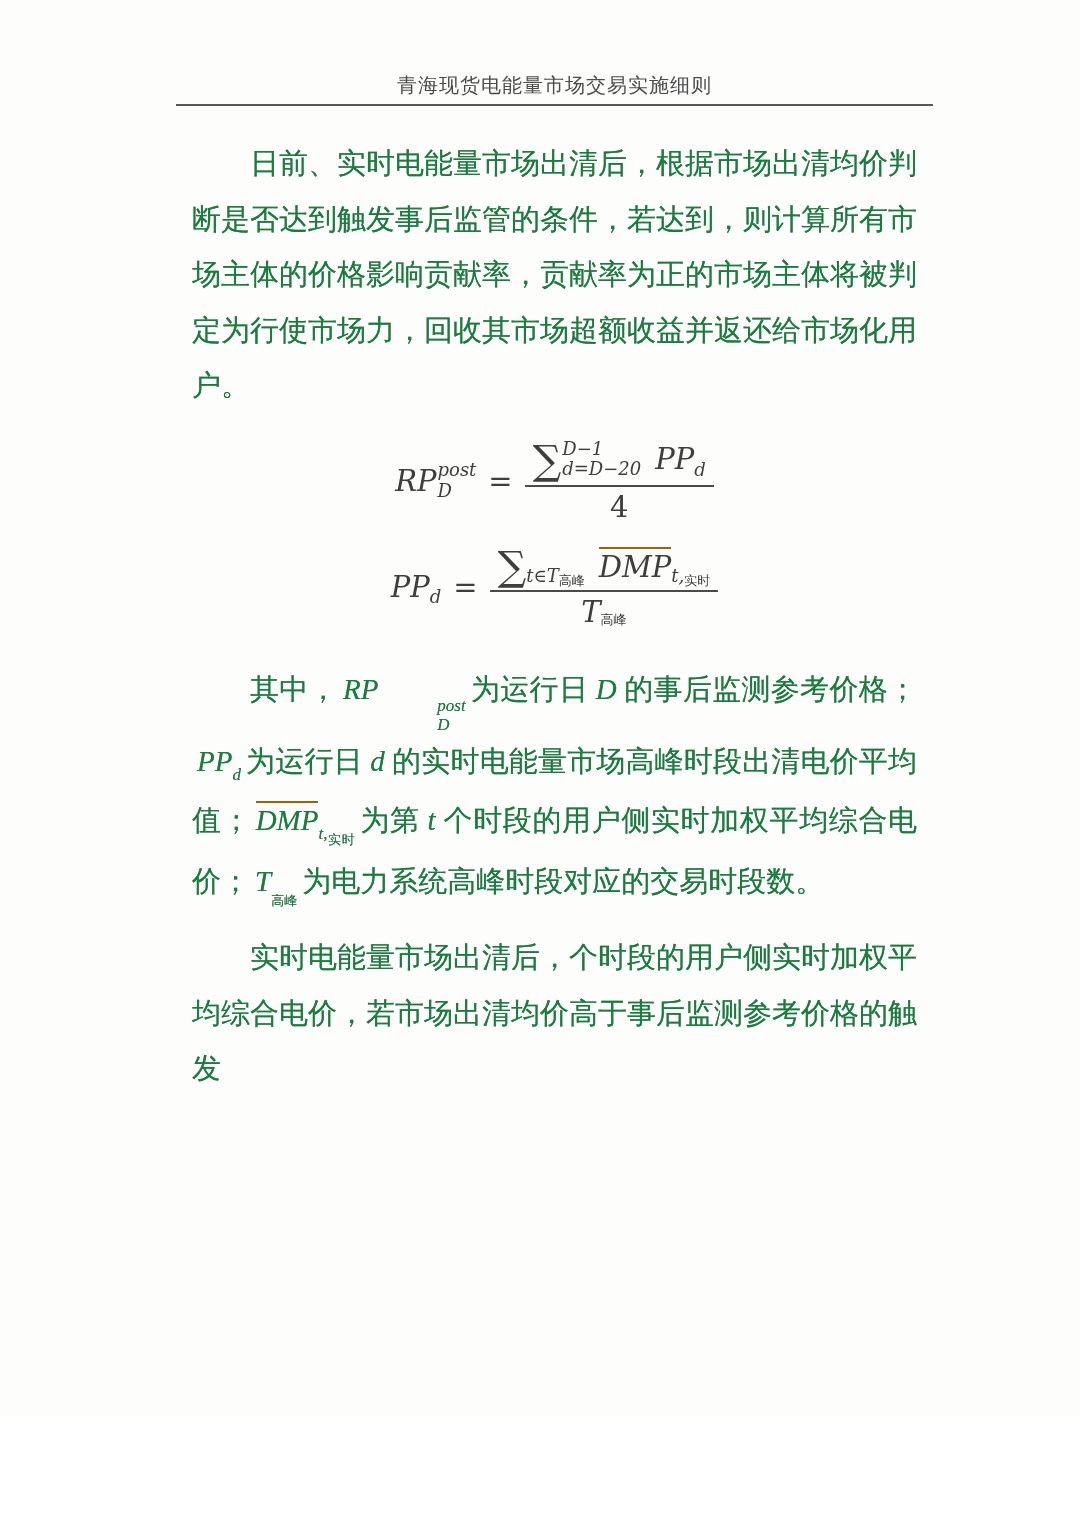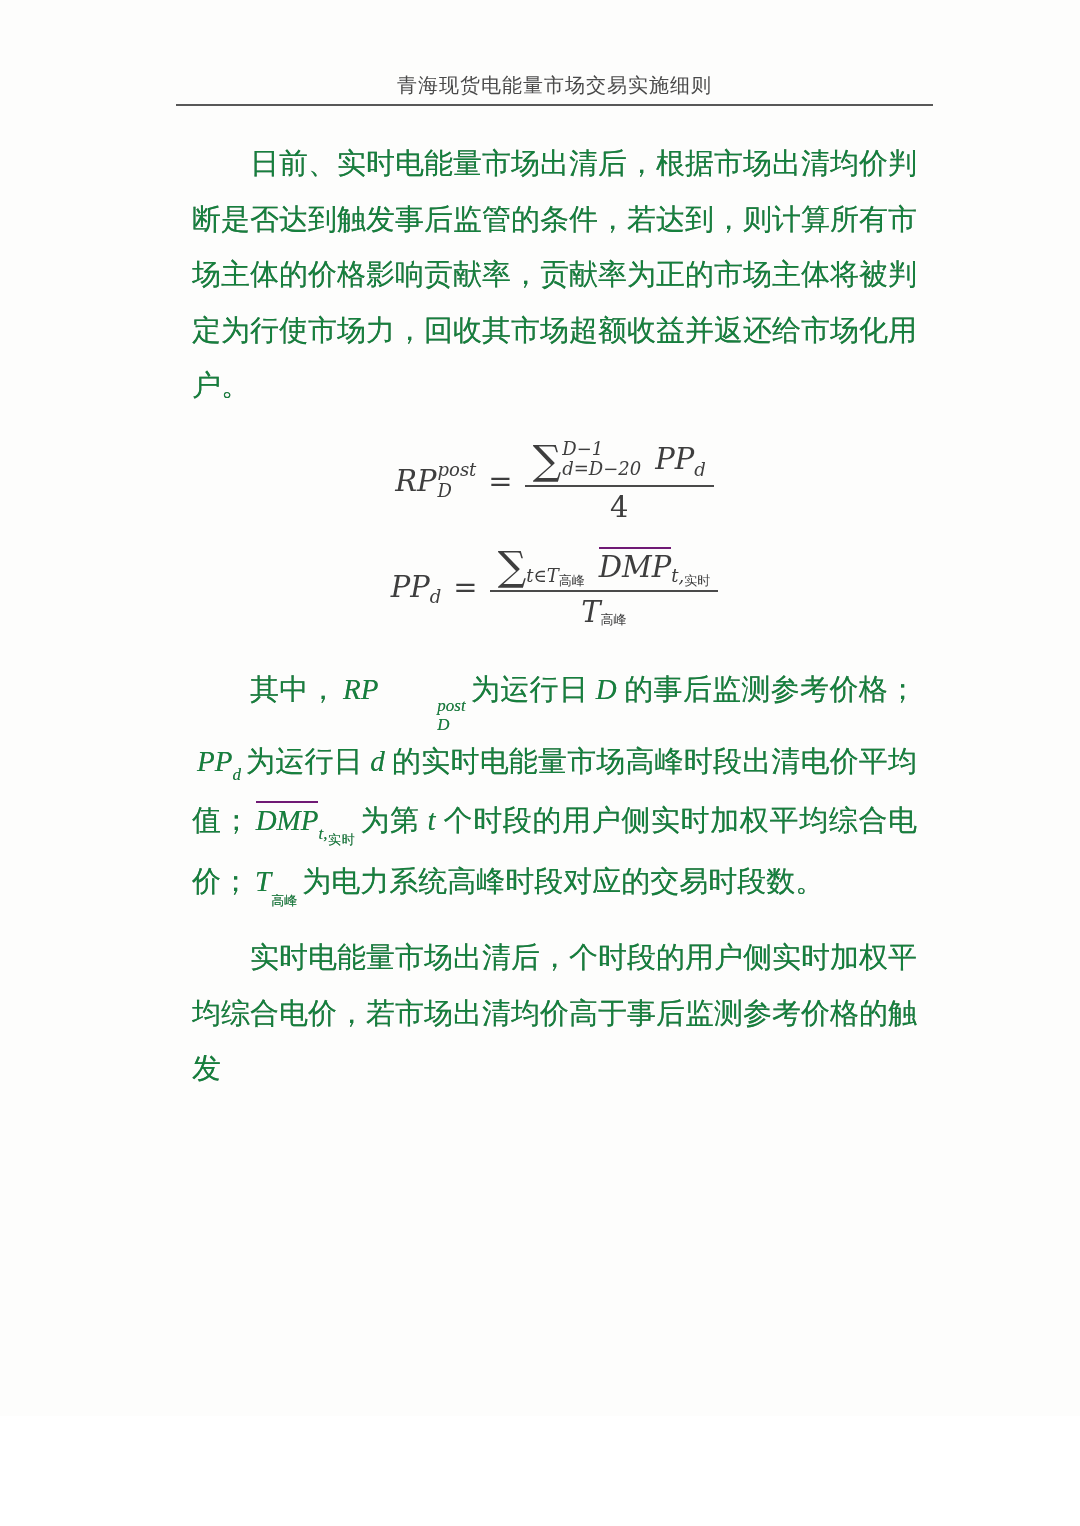--- a/index.html
+++ b/index.html
@@ -71,21 +71,21 @@
   .fnum {
     display:inline-flex;
     align-items:center;
     border-bottom:2px solid #4a4a4a;
     padding:2px 8px 6px 8px;
     white-space:nowrap;
   }
   .fden { padding-top:3px; display:inline-flex; align-items:flex-start; }
   .sigma { font-size:40px; font-style:normal; line-height:0.9; position:relative; top:1px; }
   .mspace { margin-left:14px; }
-  .olined { border-top:2px solid #701a75; padding-top:1px; }
+  .olined { border-top:2px solid #a16207; padding-top:1px; }
   
   .im .supsub { font-size:17px; vertical-align:-12px; }
   .im .ssub  { font-size:17px; top:9px; }
   .im .sszh  { font-size:13px; top:14px; }
   .im { white-space:nowrap; margin:0 5px; }
   
   .page-number {
     position:absolute;
     left:176px; top:1410px;
     width:757px;

